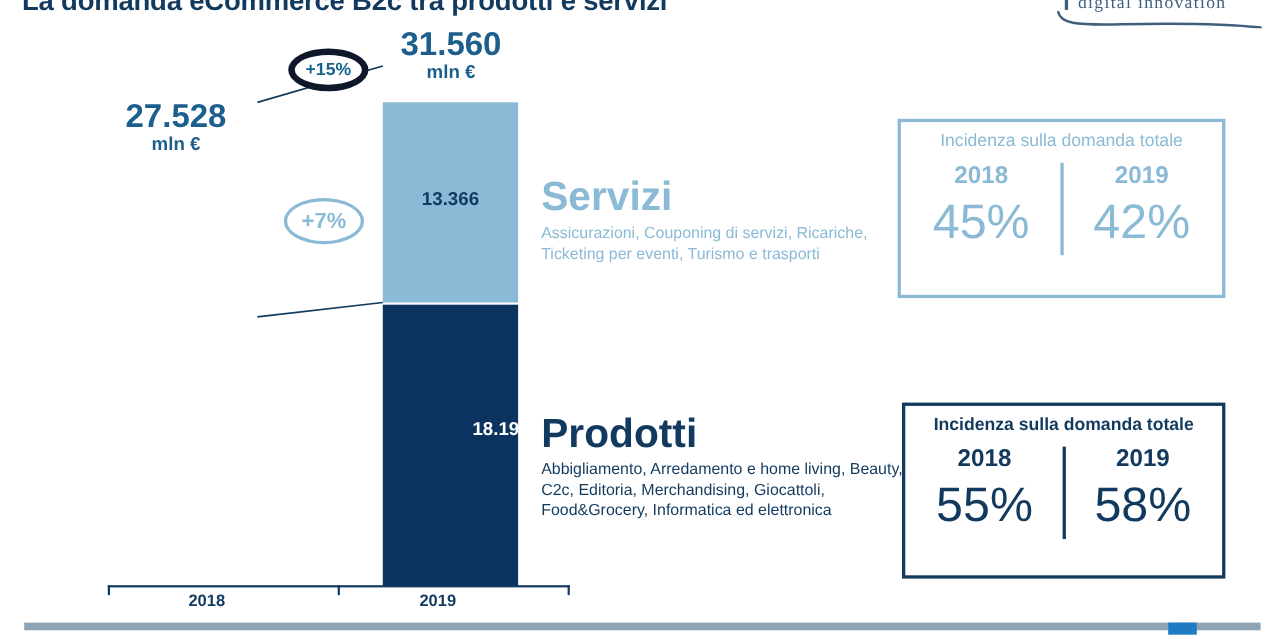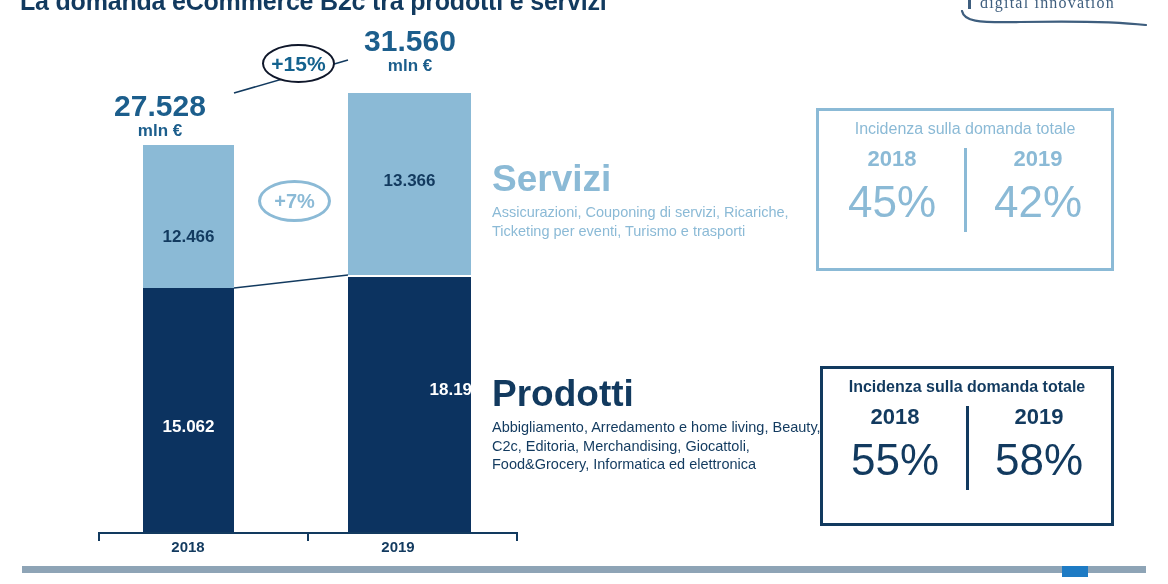--- a/index.html
+++ b/index.html
@@ -51,21 +51,21 @@
     color:#1C5E8C;font-weight:bold;line-height:1.08;
   }
   .total .num{font-size:30px;display:block;}
   .total .unit{font-size:17px;display:block;}
 
   
   .badge{
     position:absolute;display:flex;align-items:center;justify-content:center;
     border-radius:50%;font-weight:bold;box-sizing:border-box;background:#fff;
   }
-  .badge-15{border:2px solid #0f172a;color:#14628E;font-size:21px;}
+  .badge-15{border:6px solid #0f172a;color:#14628E;font-size:16px;}
   .badge-7{border:3px solid #8BBAD6;color:#8BBAD6;font-size:20px;}
   .badge-21{border:3px solid #0C3360;color:#0C3360;font-size:21px;}
 
   
   .axis{position:absolute;left:98px;top:532px;width:420px;height:10px;}
   .axis-line{position:absolute;left:0;top:0;width:100%;height:2px;background:#123A5F;}
   .axis-tick{position:absolute;top:0;width:2px;height:9px;background:#123A5F;}
   .axis-cat{
     position:absolute;top:538px;font-size:15px;font-weight:bold;color:#123A5F;
     text-align:center;width:120px;
@@ -139,26 +139,20 @@
     <div class="total" style="left:85px;top:90px;">
       <span class="num">27.528</span>
       <span class="unit">mln €</span>
     </div>
 
     <div class="total" style="left:335px;top:25px;">
       <span class="num">31.560</span>
       <span class="unit">mln €</span>
     </div>
 
-    <div class="bar" style="left:143px;top:145px;width:91px;height:388px;">
-      <div class="seg seg-serv" style="top:0;height:143px;"></div>
-      <div class="seg-label lbl-dark" style="top:82px;">12.466</div>
-      <div class="seg seg-prod" style="top:143px;height:245px;"></div>
-      <div class="seg-label lbl-light" style="top:272px;">15.062</div>
-    </div>
 
     <div class="bar" style="left:348px;top:93px;width:123px;height:572px;">
       <div class="seg seg-serv" style="top:0;height:182px;"></div>
       <div class="seg-label lbl-dark" style="top:78px;">13.366</div>
       <div class="seg seg-prod" style="top:184px;height:256px;"></div>
       <div class="seg-label lbl-light" style="top:287px;padding-left:46px;">18.194</div>
     </div>
 
     <div class="badge badge-15" style="left:262px;top:44px;width:73px;height:39px;">+15%</div>
     <div class="badge badge-7" style="left:258px;top:180px;width:73px;height:42px;">+7%</div>

